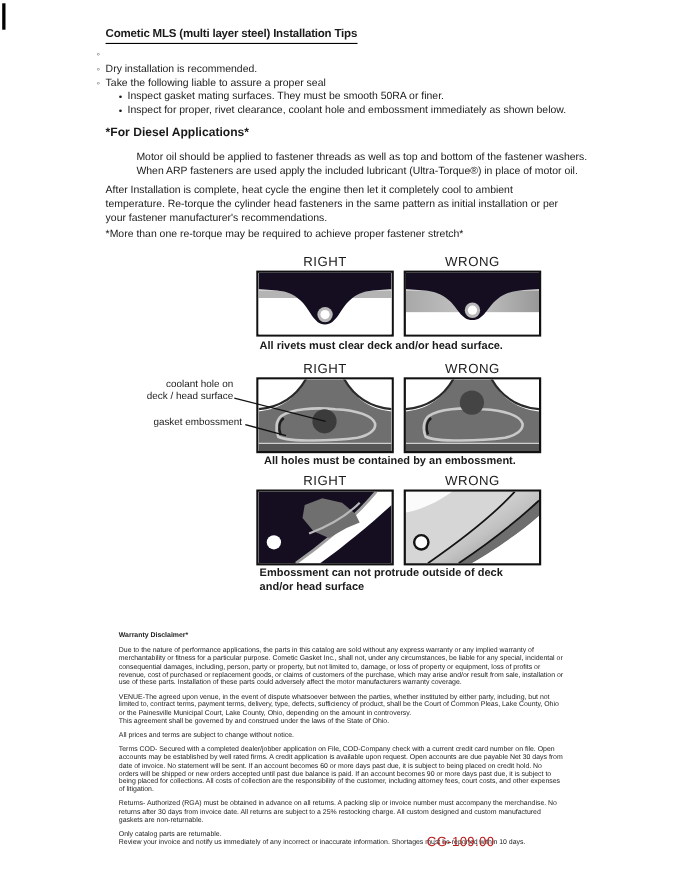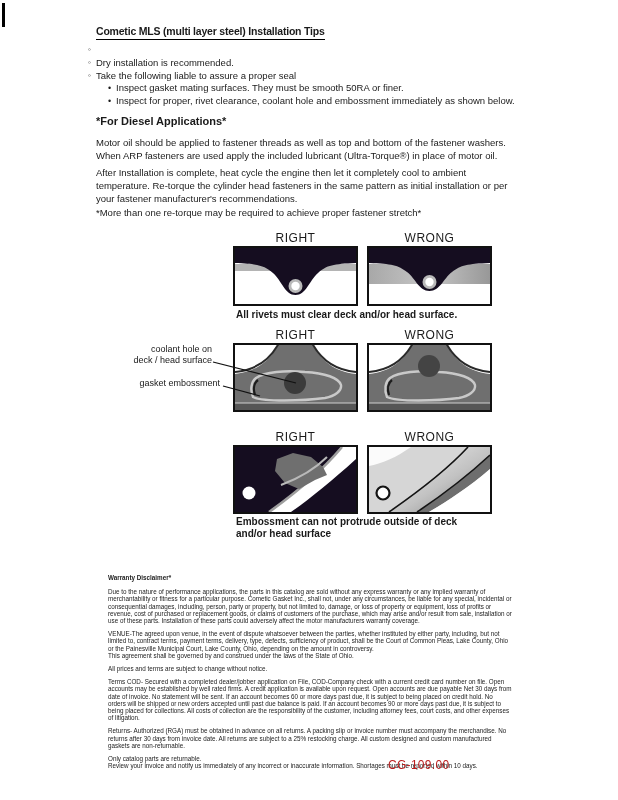--- a/index.html
+++ b/index.html
@@ -17,21 +17,21 @@
     font-size:10.5px;font-weight:bold;letter-spacing:-0.2px;
     border-bottom:1.5px solid #000;padding-bottom:2px;
   }
   .tips{position:absolute;left:88px;top:44px;width:430px;font-size:9.5px;line-height:12.8px;}
   .bullet-row{display:flex;}
   .b-marker{width:8px;flex:0 0 8px;font-size:8px;line-height:12.8px;}
   .sub{margin-left:20px;}
   .sub .b-marker{font-size:9px;}
   .diesel-head{position:absolute;left:96px;top:115px;font-size:11px;font-weight:bold;}
   .para{position:absolute;left:96px;width:416px;font-size:9.5px;line-height:13px;}
-  .p1{top:136px;}
+  .p1{top:136px;margin-left:28px;}
   .p2{top:166px;}
   .p3{top:206px;}
   .dg-head{position:absolute;width:125px;text-align:center;font-size:12px;font-weight:normal;letter-spacing:0.5px;}
   .diagbox{position:absolute;width:125px;border:2px solid #111;box-sizing:border-box;background:#fff;}
   .box58{height:60px;}
   .box67{height:69px;}
   .diagbox svg{display:block;width:100%;height:100%;}
   .dg-caption{position:absolute;font-size:10px;font-weight:bold;line-height:12px;}
   .dg-label{position:absolute;font-size:9px;line-height:11px;text-align:right;}
   .leaders{position:absolute;left:110px;top:340px;width:200px;height:62px;pointer-events:none;z-index:5;}
@@ -145,20 +145,21 @@
       <path d="M0,29 C22,27 36,14 43,0 L78,0 C85,14 99,27 121,29 V65 H0 Z" fill="#6f6f6f"></path>
       <path d="M0,27 C22,25 36,13 44,-2" stroke="#2a2a2a" stroke-width="2" fill="none"></path>
       <path d="M121,27 C99,25 85,13 77,-2" stroke="#2a2a2a" stroke-width="2" fill="none"></path>
       <path d="M18,52 C15,45 16,37 21,33 C30,27 50,25 70,27 C90,28 104,33 106,40 C107,46 100,51 90,53 C68,56 28,57 18,52 Z" stroke="#c9c9c9" stroke-width="2.4" fill="none"></path>
       <path d="M20,50 C18,44 19,38 23,35" stroke="#1d1d1d" stroke-width="2.2" fill="none"></path>
       <circle cx="60" cy="21" r="11" fill="#444444"></circle>
       <rect x="0" y="58" width="121" height="7" fill="#565656"></rect>
       <line x1="0" y1="58" x2="121" y2="58" stroke="#cfcfcf" stroke-width="1.2"></line>
     </svg>
   </div>
+  <div class="dg-caption" style="left:240px;top:414px;">All holes must be contained by an embossment.</div>
 
   <div class="dg-head" style="left:233px;top:430px;">RIGHT</div>
   <div class="dg-head" style="left:367px;top:430px;">WRONG</div>
 
   <div class="diagbox box67" style="left:233px;top:445px;">
     <svg viewBox="0 0 121 65" preserveAspectRatio="none">
       <rect x="0" y="0" width="121" height="65" fill="#150d20"></rect>
       <path d="M34,65 C58,48 86,25 107,0 L121,0 L121,12 C97,34 72,54 56,65 Z" fill="#ffffff"></path>
       <path d="M34,65 C58,48 86,25 107,0" stroke="#9e9e9e" stroke-width="2.6" fill="none"></path>
       <polygon points="42,12 58,6 76,10 88,20 92,28 80,33 64,42 50,36 40,24" fill="#6f6f6f"></polygon>

